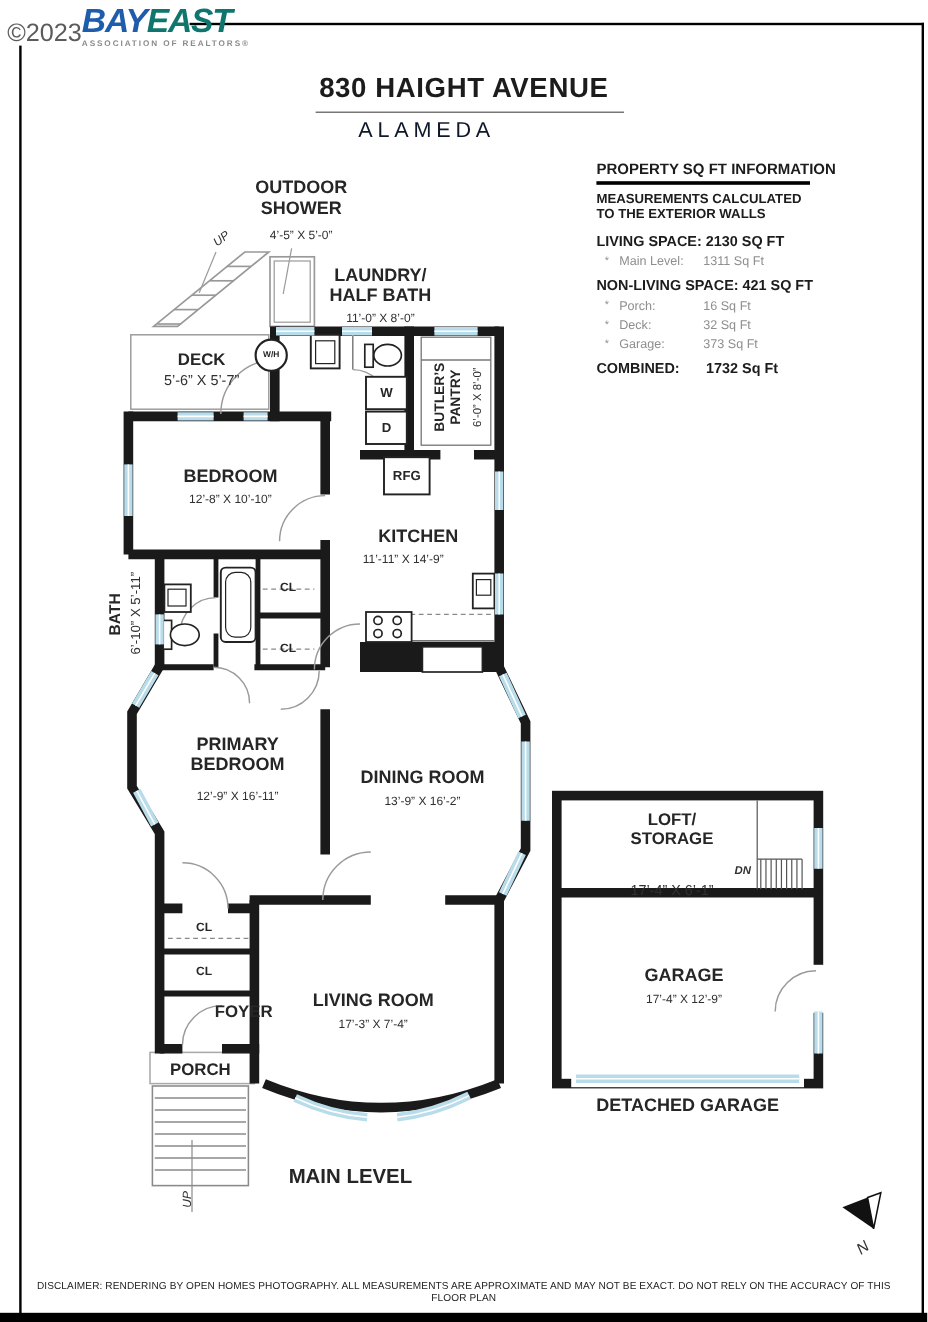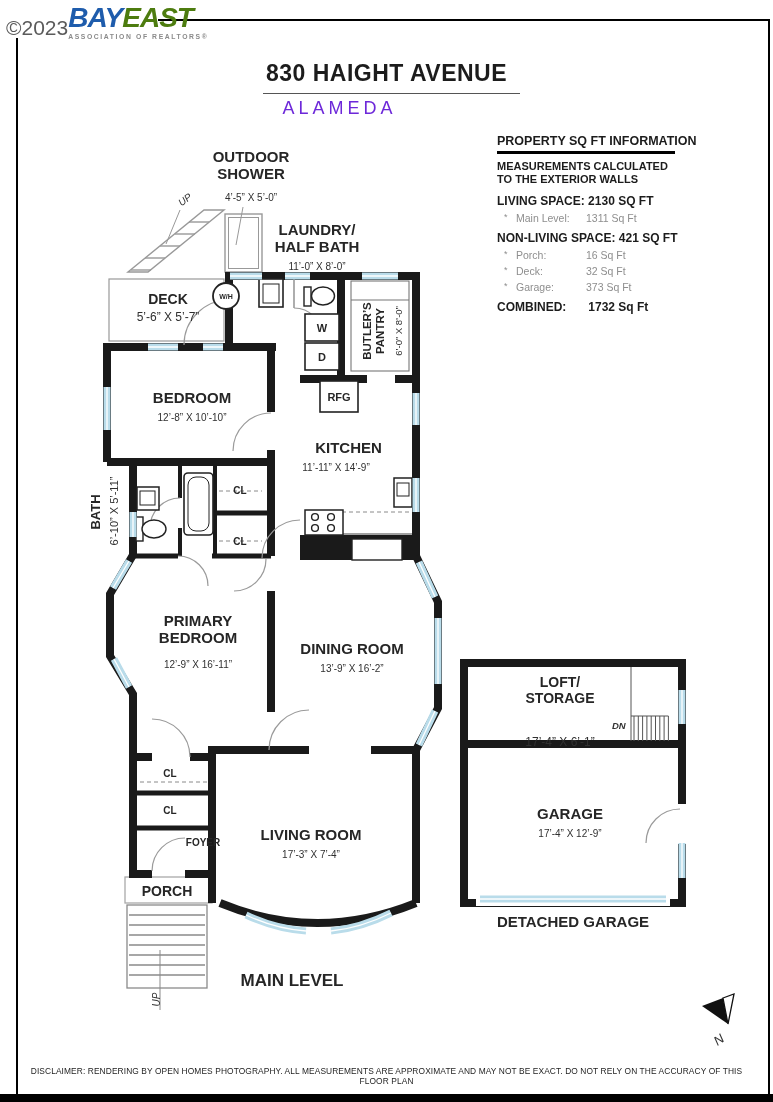--- a/index.html
+++ b/index.html
@@ -8,28 +8,28 @@
   
   .frame-top{position:absolute;left:158px;top:19px;width:612px;height:2px;background:#000;}
   .frame-left{position:absolute;left:16px;top:38px;width:2px;height:1057px;background:#000;}
   .frame-right{position:absolute;left:768px;top:19px;width:2px;height:1076px;background:#000;}
   .frame-bottom{position:absolute;left:0;top:1094px;width:773px;height:8px;background:#000;}
   
   .logo{position:absolute;left:6px;top:4px;display:flex;align-items:flex-end;}
   .copyright{font-size:21px;color:#5b5b5b;margin-top:8px;}
   .logo-word{font-size:28px;font-weight:bold;font-style:italic;letter-spacing:-1px;line-height:1;margin-top:5px;}
   .logo-bay{color:#1e5cac;}
-  .logo-east{color:#4d7c0f;}
+  .logo-east{color:#0f766e;}
   .logo-sub{font-size:6.8px;color:#8a8a8a;letter-spacing:1.6px;font-weight:bold;margin-top:1px;}
   
   .title{position:absolute;left:0;top:60px;width:773px;text-align:center;
          font-size:23px;font-weight:bold;letter-spacing:0.5px;color:#1c1c1c;}
   .title-rule{position:absolute;left:263px;top:93px;width:257px;height:1px;background:#555;}
-  .city{position:absolute;left:0;top:98px;width:679px;text-align:center;
-        font-size:18px;font-weight:400;letter-spacing:4px;color:#6d28d9;}
+  .city{position:absolute;left:16px;top:98px;width:679px;text-align:center;
+        font-size:18px;font-weight:400;letter-spacing:4px;color:#0f172a;}
   
   .info{position:absolute;left:497px;top:134px;width:235px;color:#1c1c1c;}
   .info-title{font-size:12.5px;font-weight:bold;}
   .info-rule{width:178px;height:2.5px;background:#000;margin:3px 0 6px 0;}
   .info-note{font-size:11px;font-weight:bold;line-height:1.25;}
   .info-head{font-size:12px;font-weight:bold;margin-top:7px;}
   .info-item{display:flex;font-size:10.5px;color:#8e8e8e;margin-top:4px;}
   .info-item .b{width:8px;margin-left:7px;font-size:9px;}
   .info-item .l{width:70px;margin-left:4px;}
   .combined{display:flex;font-size:12px;font-weight:bold;margin-top:7px;}
@@ -312,21 +312,21 @@
   <div class="rlabel" style="left:198px;top:630px;">PRIMARY
 BEDROOM</div>
   <div class="rdim" style="left:198px;top:664px;">12’-9” X 16’-11”</div>
 
   <div class="rlabel" style="left:352px;top:649px;">DINING ROOM</div>
   <div class="rdim" style="left:352px;top:668px;">13’-9” X 16’-2”</div>
 
   <div class="rlabel" style="left:311px;top:835px;">LIVING ROOM</div>
   <div class="rdim" style="left:311px;top:854px;">17’-3” X 7’-4”</div>
 
-  <div class="rlabel" style="left:203px;top:843px;font-size:10px;">FOYER</div>
+  <div class="rlabel" style="left:203px;top:843px;font-size:14px;">FOYER</div>
   <div class="rlabel" style="left:167px;top:892px;font-size:14px;">PORCH</div>
 
   <div class="rlabel" style="left:560px;top:691px;font-size:14px;">LOFT/
 STORAGE</div>
   <div class="rdim" style="left:560px;top:742px;font-size:12px;">17’-4” X 6’-1”</div>
 
   <div class="rlabel" style="left:570px;top:814px;">GARAGE</div>
   <div class="rdim" style="left:570px;top:833px;">17’-4” X 12’-9”</div>
 
   <div class="small-label" style="left:240px;top:490px;font-size:10px;">CL</div>

